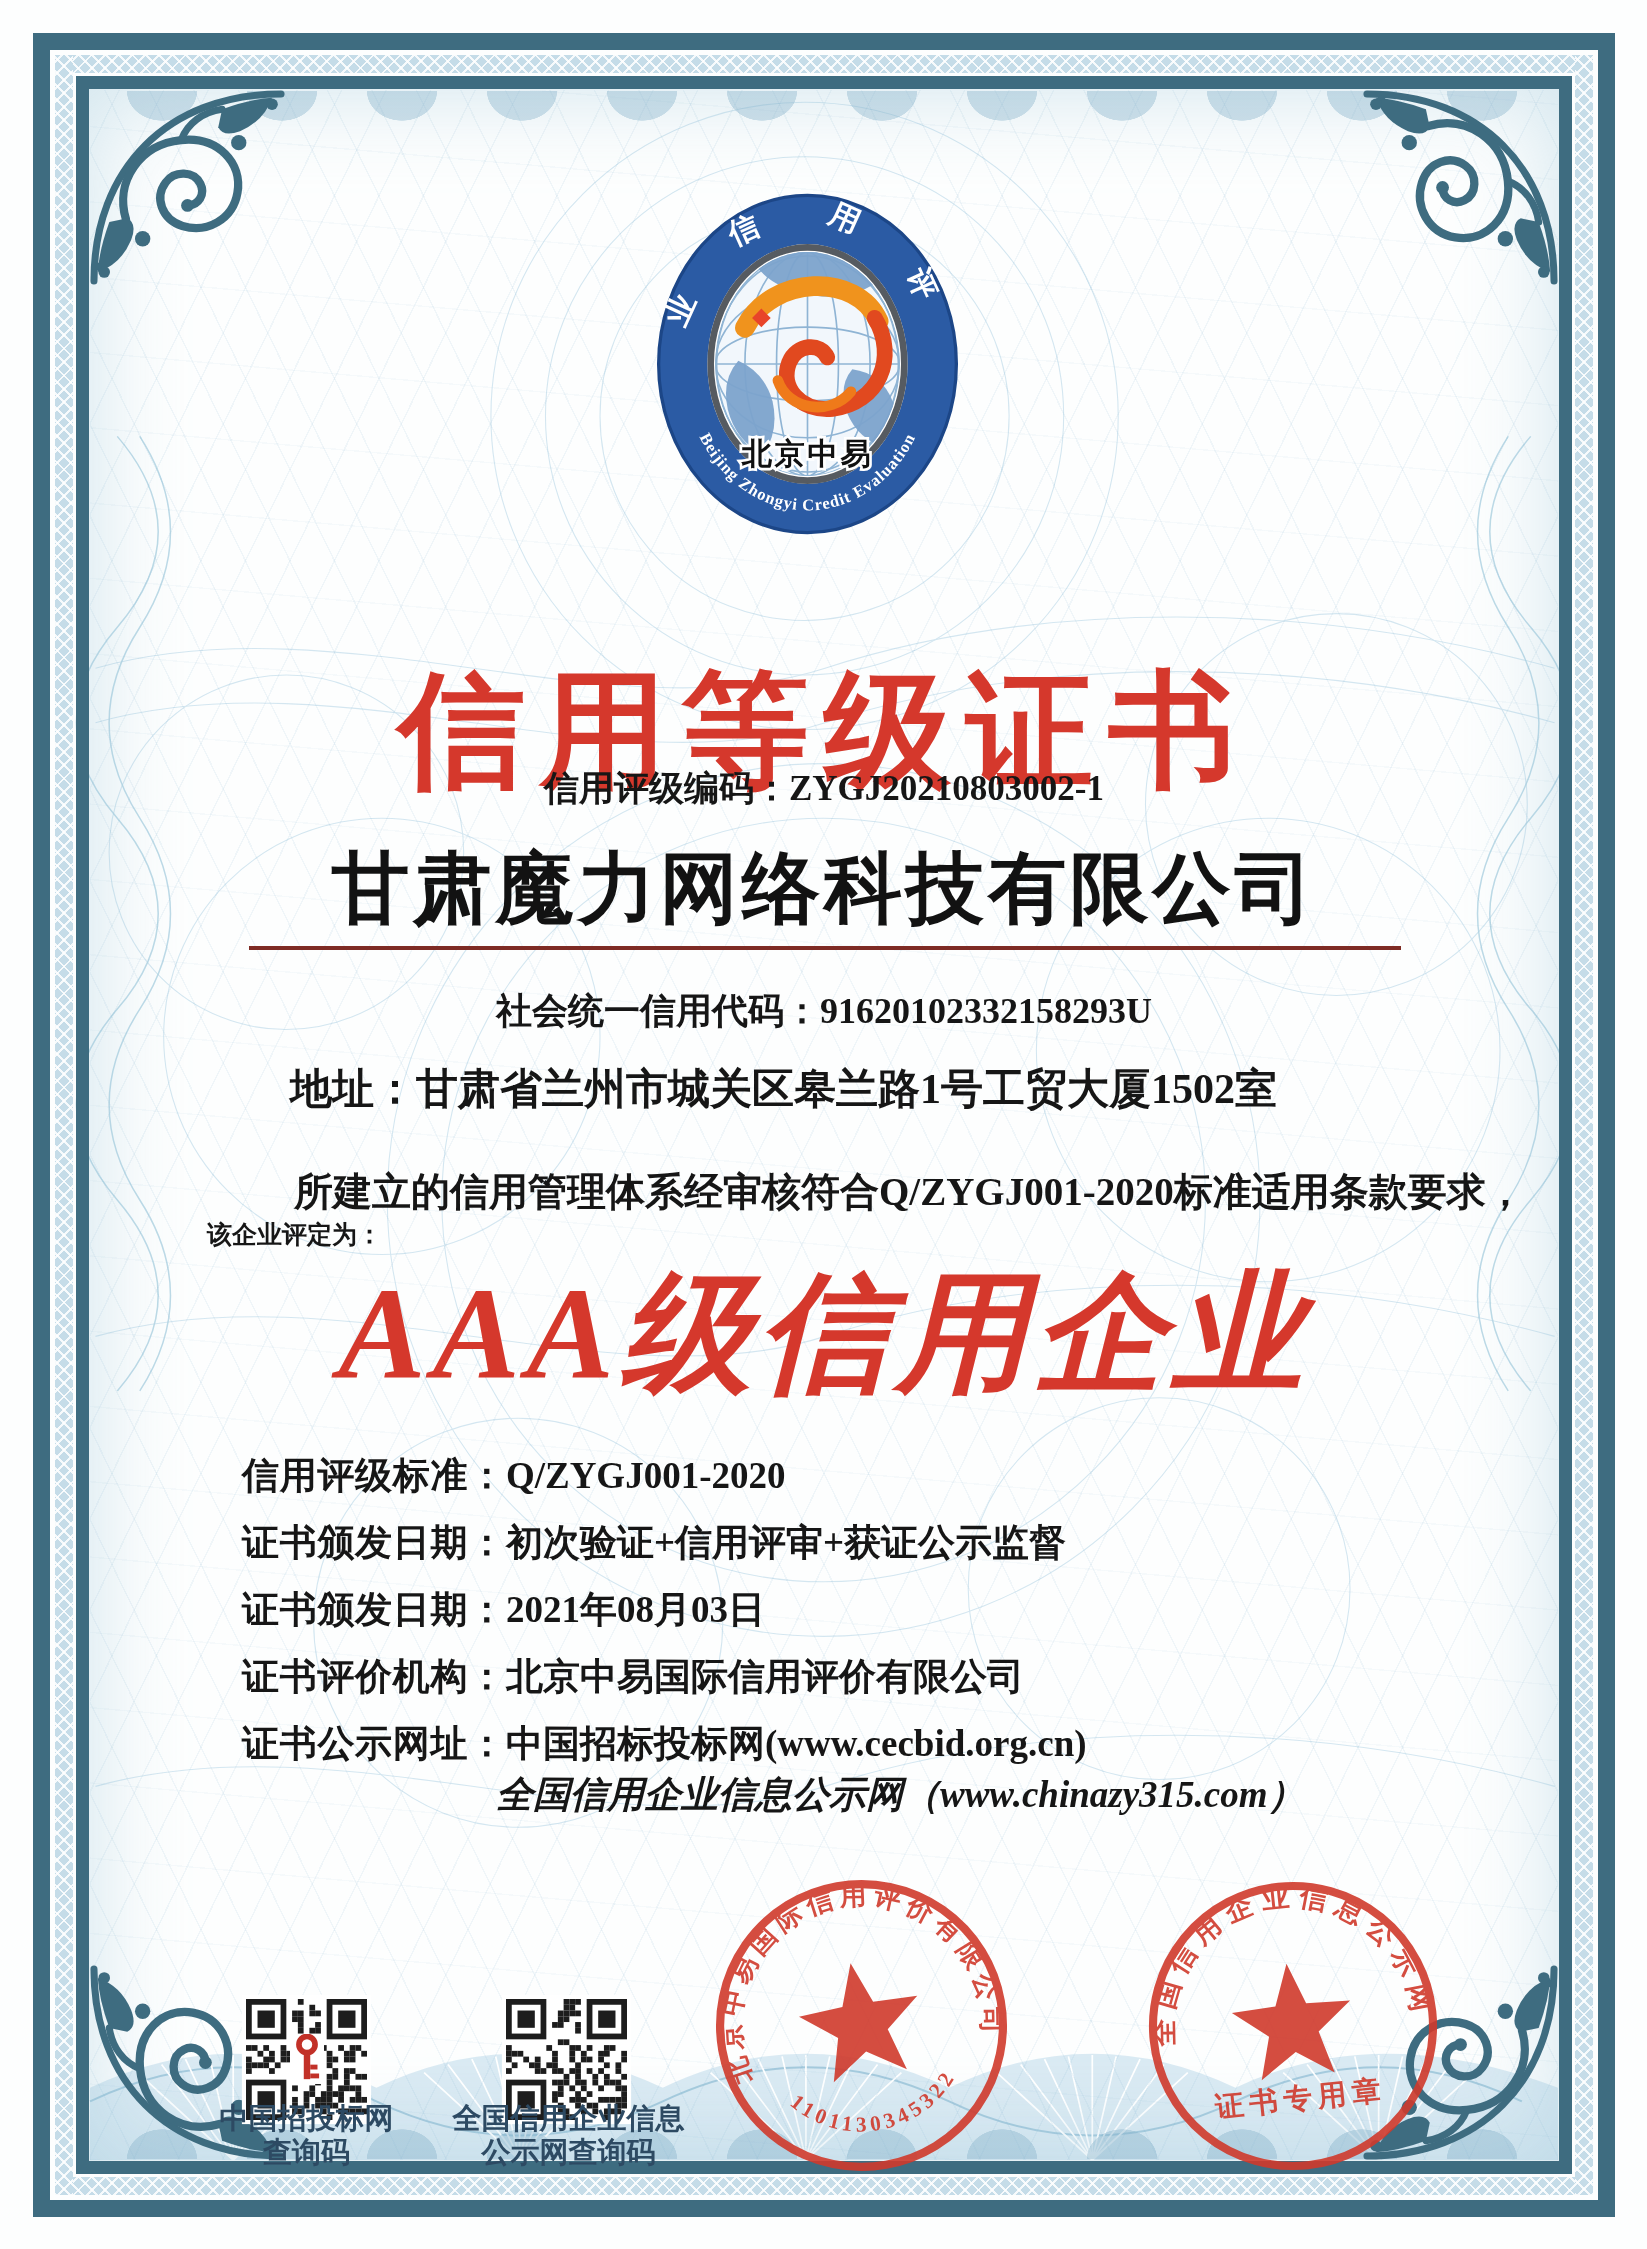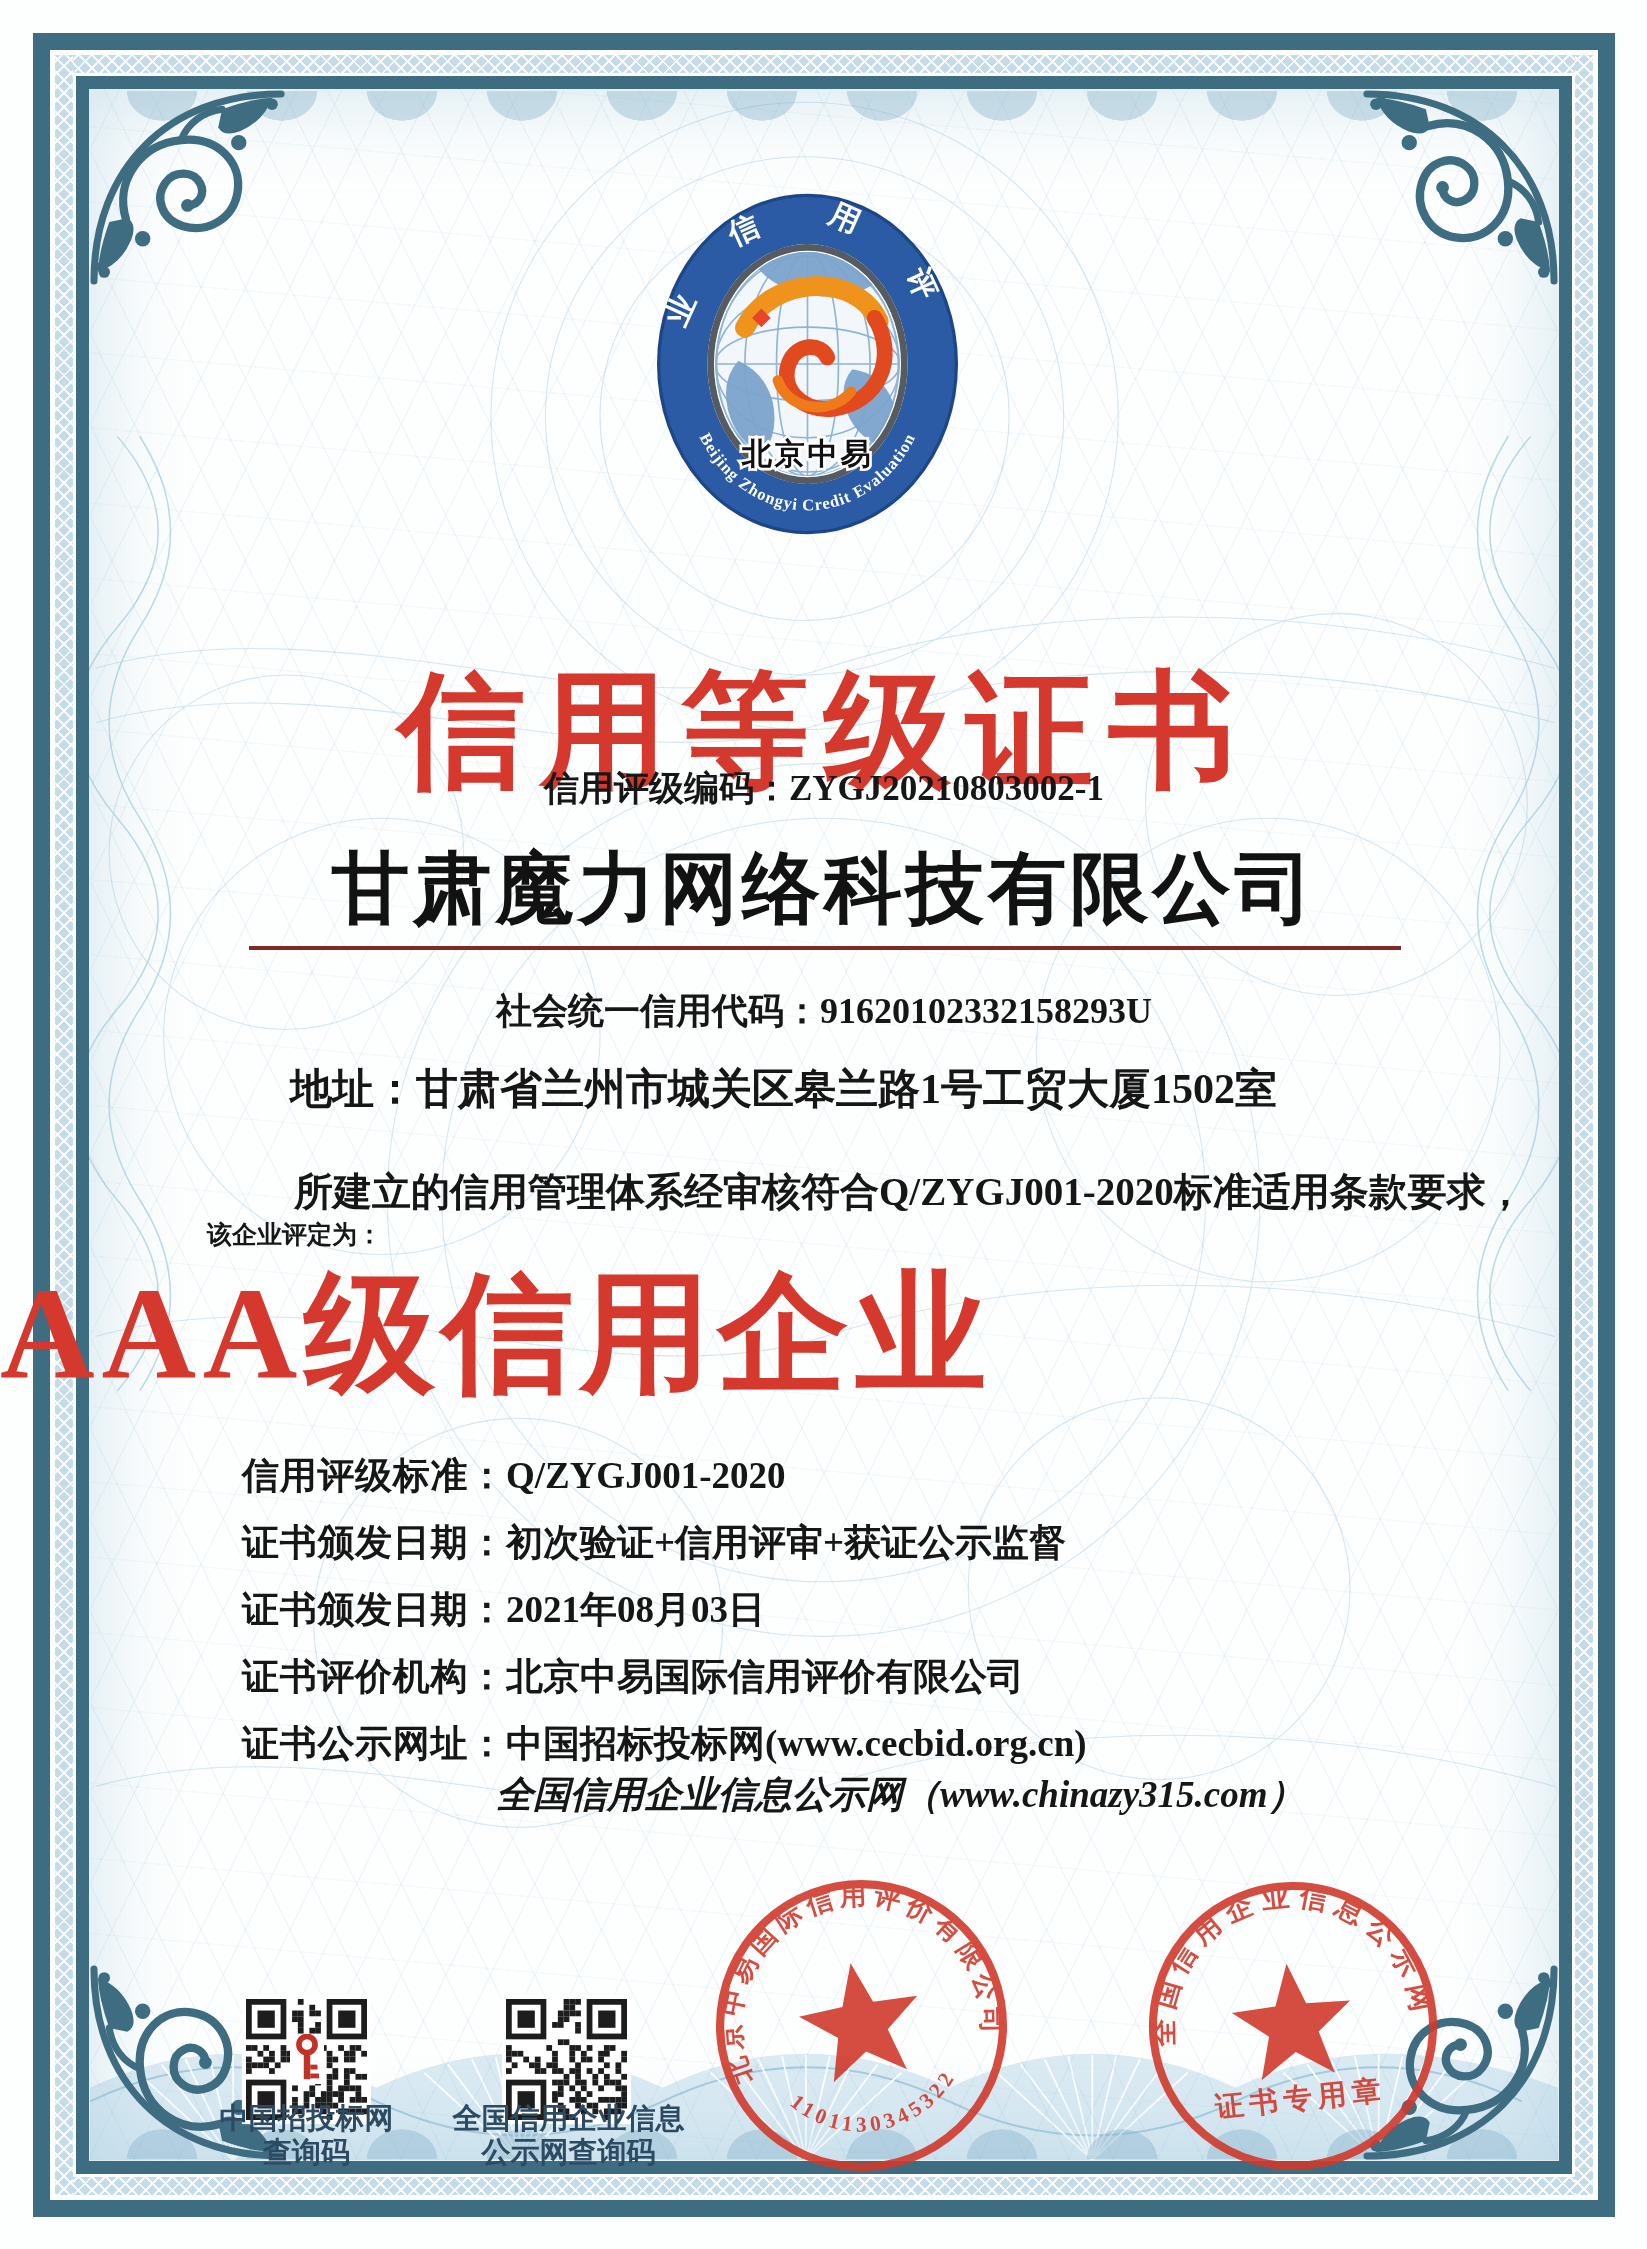--- a/index.html
+++ b/index.html
@@ -41,22 +41,22 @@
          font-size:127px;font-weight:bold;color:var(--title-red);letter-spacing:15px;line-height:1.1;}
   .code-line{position:absolute;left:0;right:0;top:765px;text-align:center;font-size:35px;font-weight:bold;}
   .company{position:absolute;left:0;right:0;top:837px;text-align:center;
            font-family:"Liberation Sans","DejaVu Sans",sans-serif;
            font-size:78px;font-weight:bold;letter-spacing:4.1px;color:#121212;}
   .divider{position:absolute;left:249px;top:946px;width:1152px;height:4.1px;background:var(--maroon);}
   .social-line{position:absolute;left:0;right:0;top:987px;text-align:center;font-size:36px;font-weight:bold;}
   .address-line{position:absolute;left:290px;top:1061px;font-size:42px;font-weight:bold;}
   .stmt1{position:absolute;left:286px;top:1126px;font-size:39px;font-weight:bold;margin-left:8px;}
   .stmt2{position:absolute;left:207px;top:1193px;font-size:25px;font-weight:bold;}
-  .rating{position:absolute;left:0;right:0;top:1265px;text-align:left;
-          font-size:131px;font-weight:bold;color:var(--title-red);letter-spacing:6.8px;line-height:1.05;}
+  .rating{position:absolute;left:0;right:0;top:1265px;text-align:center;
+          font-size:131px;font-weight:bold;color:var(--title-red);letter-spacing:6.8px;line-height:1.05;font-style:italic;}
   .fields{position:absolute;left:242px;top:1456px;width:1248px;font-size:37px;font-weight:bold;}
   .field-row{line-height:39px;margin-bottom:28px;white-space:nowrap;}
   .field-extra{line-height:39px;margin-top:-16.4px;padding-left:254px;white-space:nowrap;font-style:italic;}
   .f-label{letter-spacing:0.7px;}
   
   .qr{position:absolute;width:121px;height:121px;background:#fff;box-shadow:0 0 0 4.1px #fff;}
   .qr1{left:246px;top:1999px;}
   .qr2{left:506px;top:1999px;}
   .qr svg{width:100%;height:100%;display:block;}
   .qr-key{position:absolute;left:44px;top:35px;width:34px;height:50px;background:#fff;

